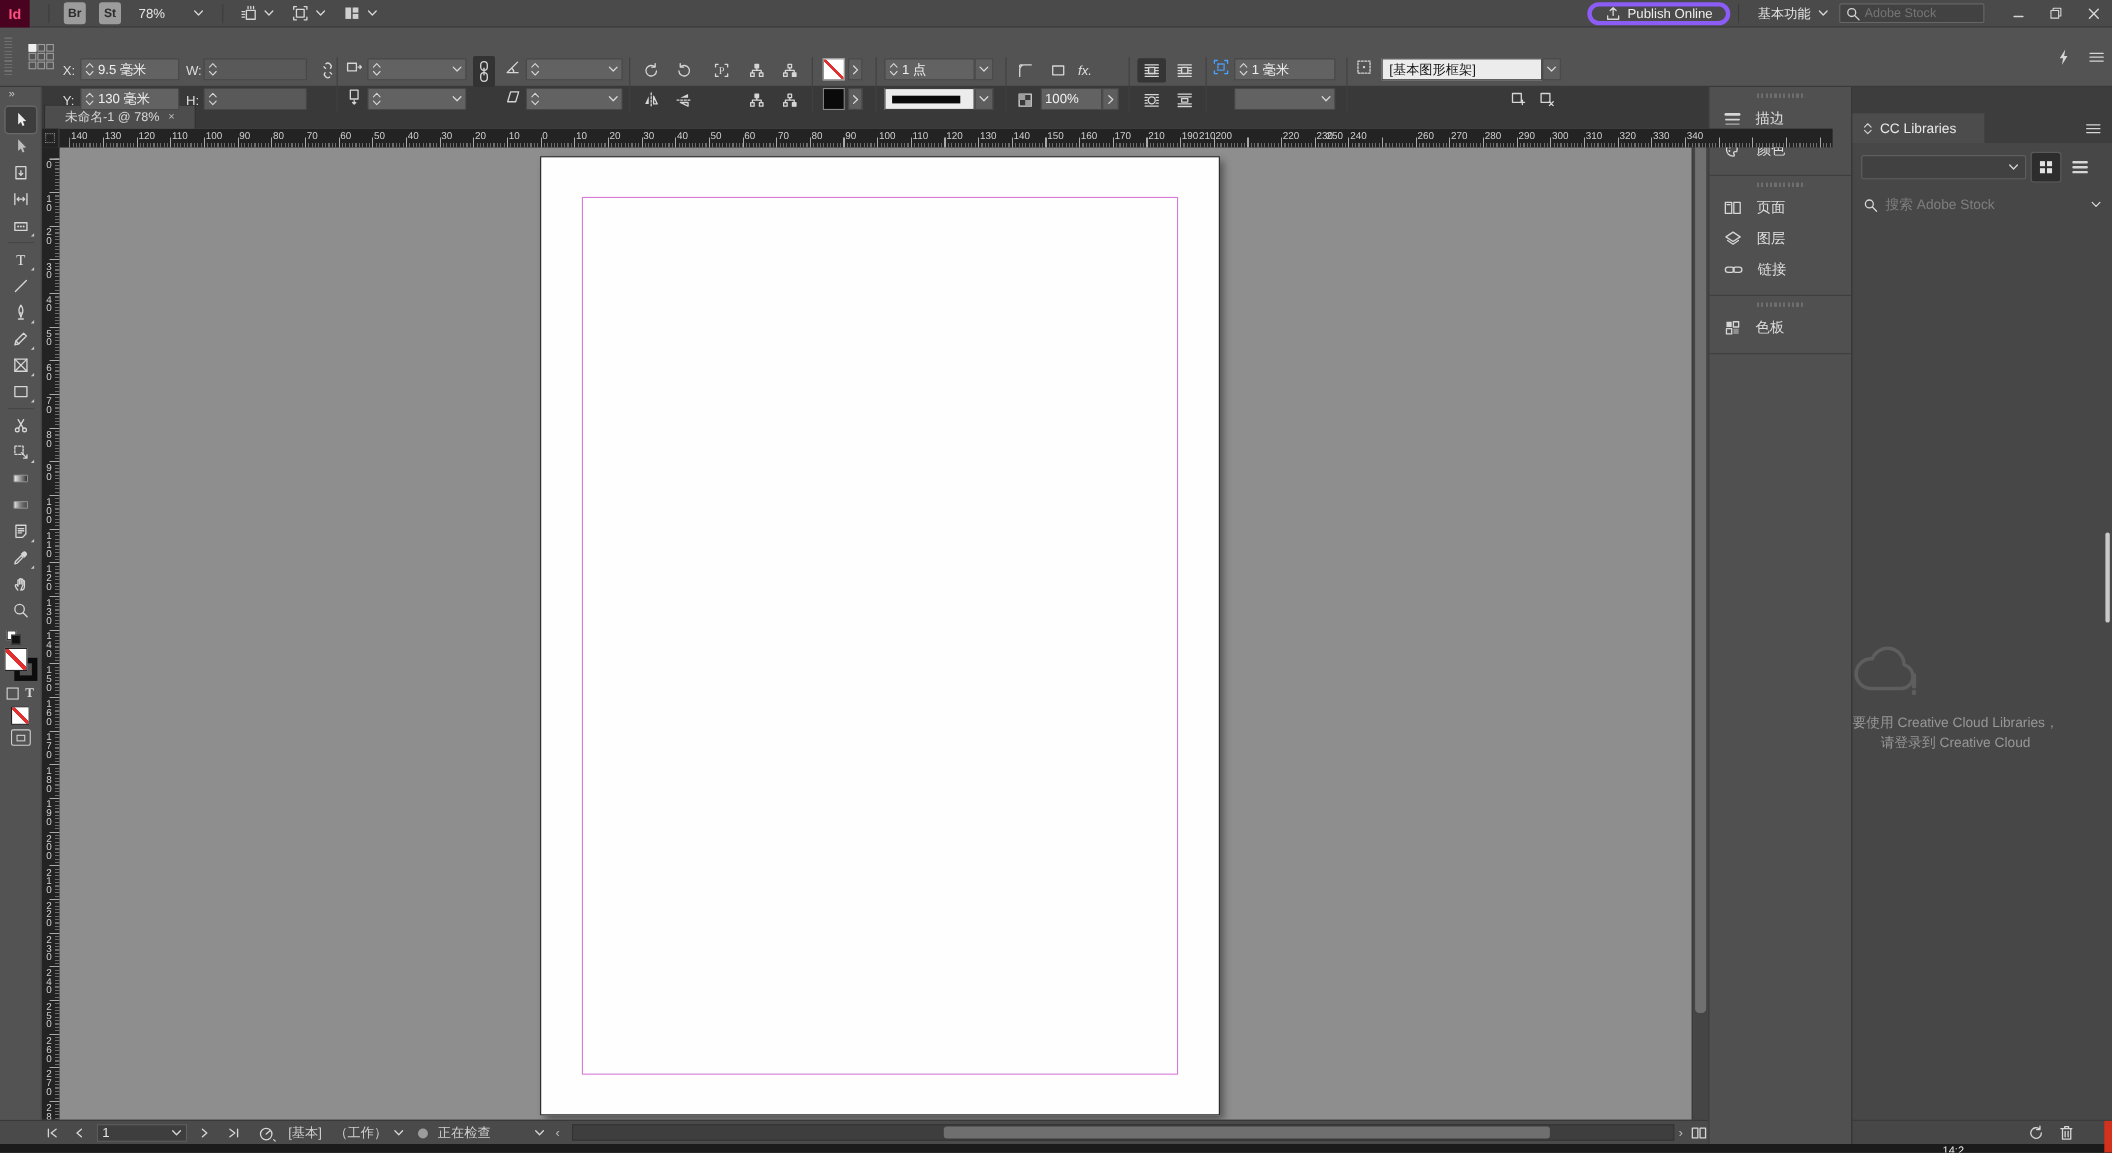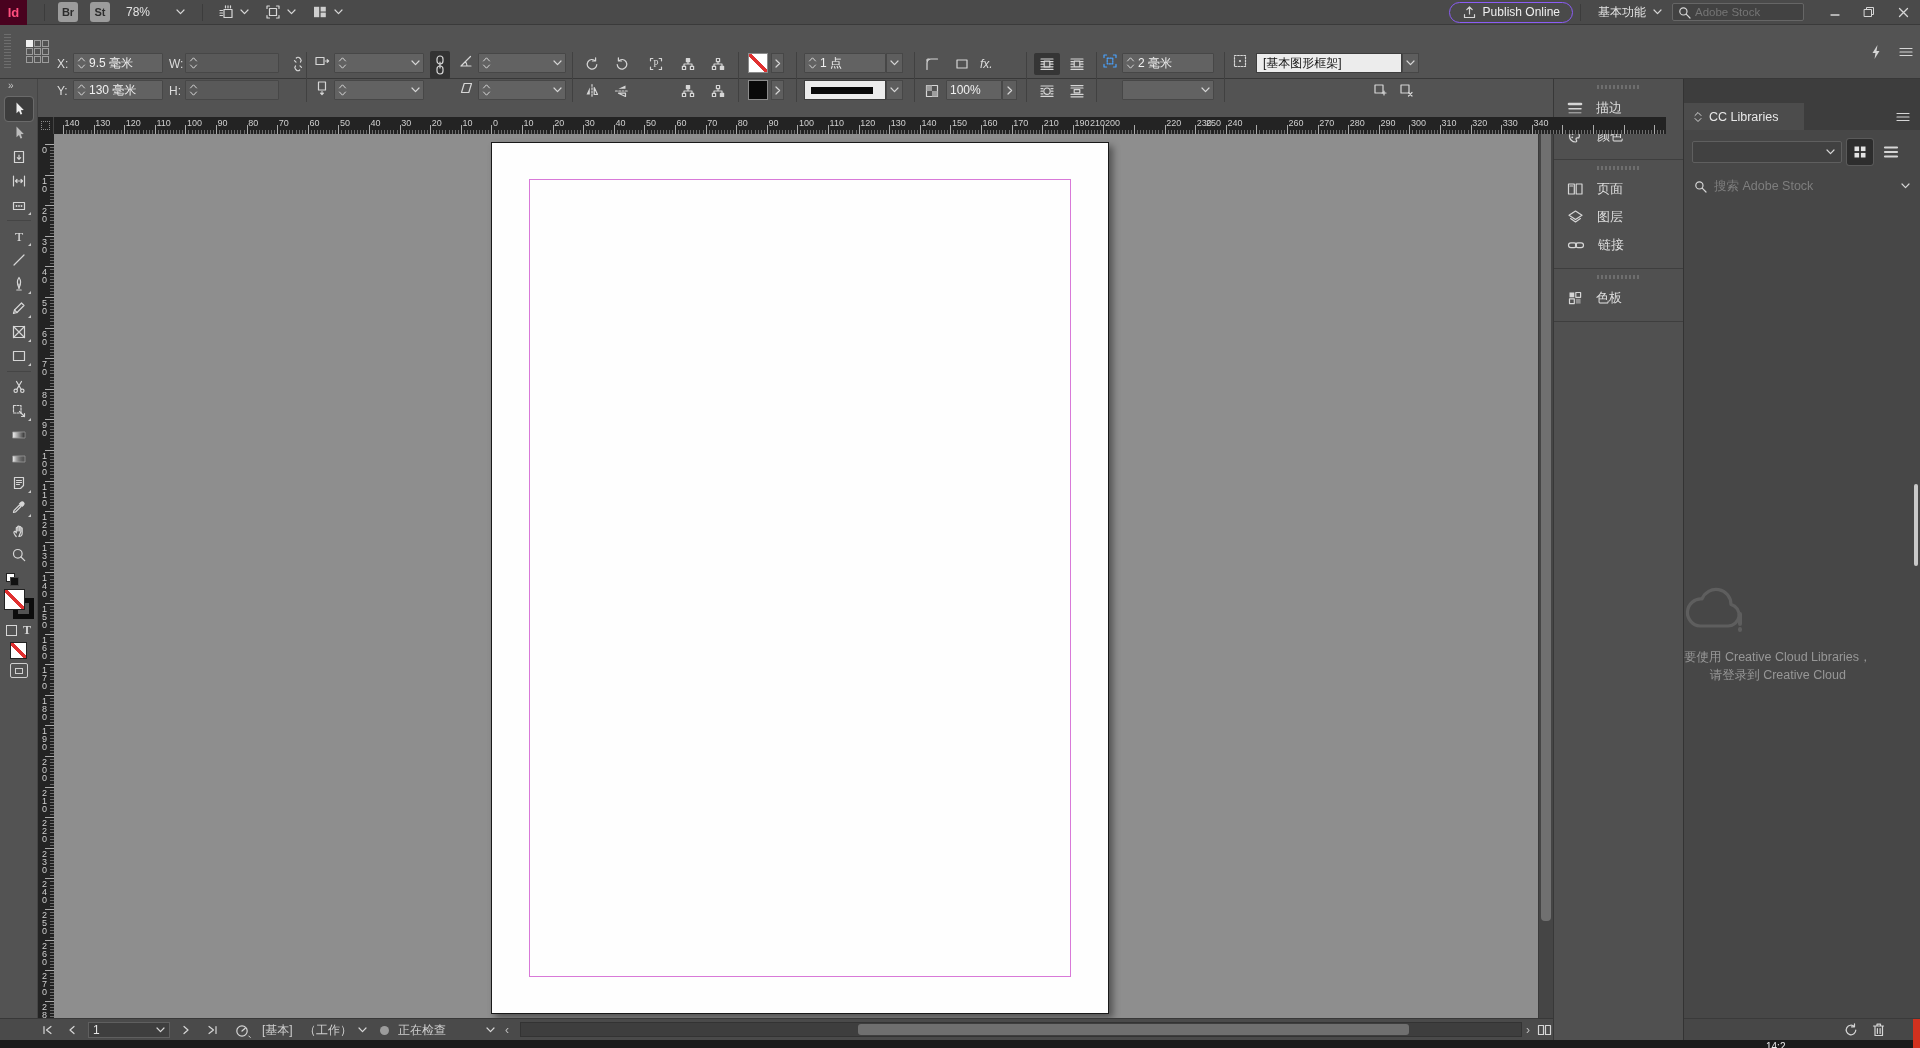--- a/index.html
+++ b/index.html
@@ -9,21 +9,21 @@
 svg{display:block}
 
 .menubar{position:absolute;left:0;top:0;width:1920px;height:25px;background:#4a4a4a;border-bottom:1px solid #3a3a3a;display:flex;align-items:center;z-index:30}
 .logo{width:27px;height:25px;background:#49021f;color:#ff4f7e;font-weight:bold;font-size:13px;display:flex;align-items:center;justify-content:center;margin-right:10px}
 .menu-item{padding:0 11px;font-size:12.5px;color:#e9e9e9;line-height:25px;white-space:nowrap}
 .menu-item u{text-underline-offset:2px}
 .vdiv{width:1px;height:17px;background:#3c3c3c;margin:0 7px;flex:none}
 .mini-app-btn{width:20px;height:20px;border-radius:3px;background:#9c9c9c;color:#2d2d2d;font-size:11px;font-weight:bold;display:flex;align-items:center;justify-content:center;margin:0 6px;flex:none}
 .zoom-ctl{display:flex;align-items:center;gap:26px;padding:0 10px;color:#e4e4e4}
 .icon-dd{display:flex;align-items:center;gap:6px;padding:0 8px;flex:none}
-.publish-btn{height:21px;border:1px solid #8b5cf6;border-radius:11px;display:flex;align-items:center;gap:6px;padding:0 12px;color:#eee;font-size:12px;flex:none}
+.publish-btn{height:21px;border:4px solid #8b5cf6;border-radius:11px;display:flex;align-items:center;gap:6px;padding:0 12px;color:#eee;font-size:12px;flex:none}
 .workspace{display:flex;align-items:center;gap:7px;padding:0 10px;flex:none}
 .tb-search{width:132px;height:18px;background:#424242;border:1px solid #666;border-radius:2px;display:flex;align-items:center;gap:4px;padding:0 5px;flex:none}
 .tb-search input{background:transparent;border:none;outline:none;color:#969696;font-size:11.5px;width:100px;font-family:inherit}
 .winbtns{display:flex;align-items:center;margin-left:14px}
 .winbtn{width:34px;height:25px;display:flex;align-items:center;justify-content:center;color:#ddd}
 
 .cpanel{position:absolute;left:0;top:25px;width:1920px;height:54px;background:#535353;border-bottom:1px solid #383838;z-index:25}
 .cpanel .abs{position:absolute}
 .cp-grip{position:absolute;left:4px;top:9px;width:7px;height:36px;background:repeating-linear-gradient(to bottom,#6e6e6e 0 1px,transparent 1px 3px)}
 .proxy{position:absolute;left:26px;top:15px;width:24px;height:24px;display:grid;grid-template-columns:repeat(3,7px);grid-template-rows:repeat(3,7px);gap:1px}
@@ -568,21 +568,21 @@
     <div class="abs r1" style="left:1102px"><span><svg width="16" height="16" viewBox="0 0 16 16" fill="none" stroke="#d6d6d6" stroke-width="1.2" stroke-linecap="round" stroke-linejoin="round">
             <path d="M2 4.6 V2 h2.6 M11.4 2 H14 v2.6 M14 11.4 V14 h-2.6 M4.6 14 H2 v-2.6" stroke="#4aa3ff"></path>
             <rect x="5.2" y="5.2" width="5.6" height="5.6" stroke="#4aa3ff" stroke-dasharray="1.5 1.2"></rect>
           </svg></span></div>
     <div class="fld r1" style="left:1122px;width:92px">
         <span>
           <svg width="9" height="16" viewBox="0 0 9 16" fill="none" stroke="#d6d6d6" stroke-width="1" stroke-linecap="round" stroke-linejoin="round">
             <path d="M1.5 6 L4.5 2.8 L7.5 6 M1.5 10 L4.5 13.2 L7.5 10"></path>
           </svg>
         </span>
-        <span class="fv">2 毫米</span>
+        <span class="fv">1 毫米</span>
       </div>
     <div class="fld r2" style="left:1122px;width:92px">
         <span class="fv"></span>
         <span class="chev-r">
           <svg width="9" height="6" viewBox="0 0 9 6" fill="none" stroke="#d6d6d6" stroke-width="1.2" stroke-linecap="round" stroke-linejoin="round">
             <path d="M1 1 L4.5 4.6 L8 1"></path>
           </svg>
         </span>
       </div>
     <div class="cp-sep2" style="left:1224px"></div>
@@ -771,20 +771,26 @@
         <span class="fmt-sq"></span>
         <span class="fmt-t">T</span>
       </div>
       <div class="apply-none"></div>
       <div class="viewmode">
           <i></i>
         </div>
     </div>
   </div>
 
+  <div class="tabbar">
+    <div class="doctab">
+      <span>未命名-1 @ 78%</span>
+      <span class="x">×</span>
+    </div>
+  </div>
 
   <div class="hruler" id="hruler">
       <span class="hlab" style="left: -4px;">150</span>
       <span class="hlab" style="left: 26.6px;">140</span>
       <span class="hlab" style="left: 57.2px;">130</span>
       <span class="hlab" style="left: 87.8px;">120</span>
       <span class="hlab" style="left: 118.4px;">110</span>
       <span class="hlab" style="left: 149px;">100</span>
       <span class="hlab" style="left: 179.6px;">90</span>
       <span class="hlab" style="left: 210.2px;">80</span>

